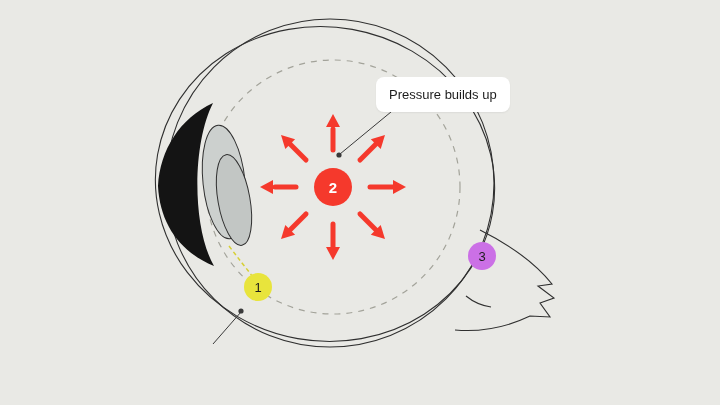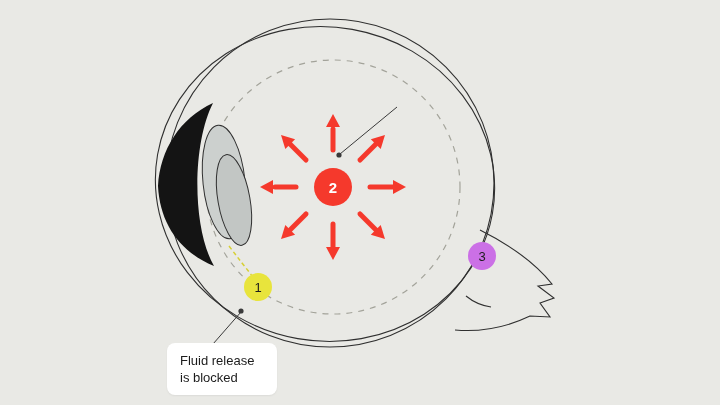--- a/index.html
+++ b/index.html
@@ -119,14 +119,14 @@
   <div class="badge small badge-1">
     <span>1</span>
   </div>
   <div class="badge big badge-2">
     <span>2</span>
   </div>
   <div class="badge small badge-3">
     <span>3</span>
   </div>
 
-  <div class="callout callout-fluid">Fluid release is blocked</div>
+  <div class="callout nowrap callout-pressure">Pressure builds up</div>
 </div>
 
 </body></html>

